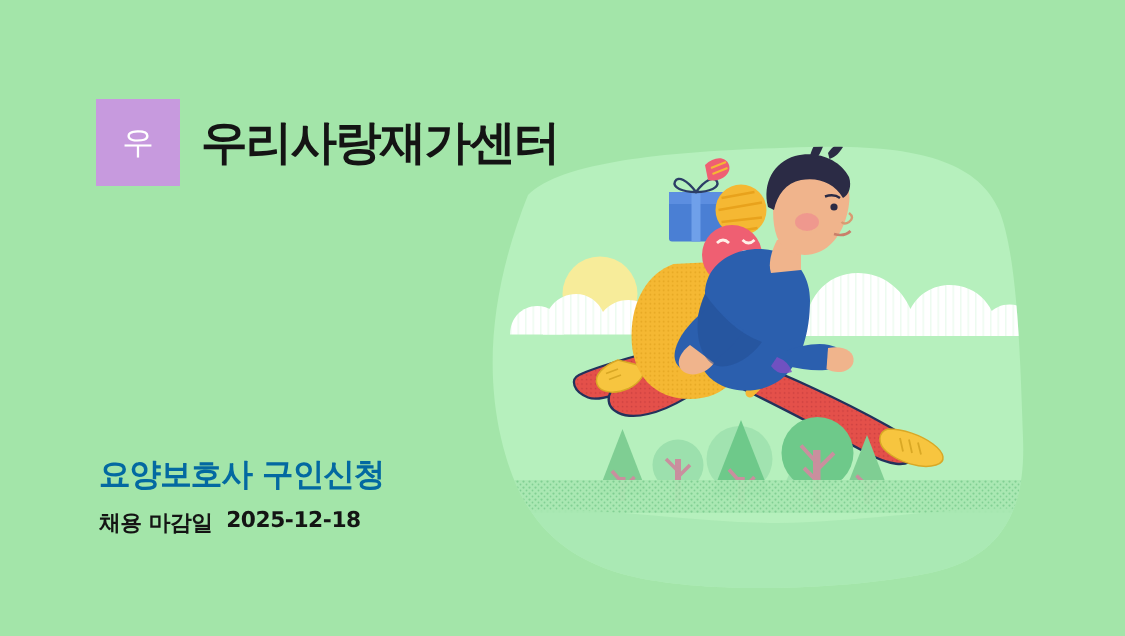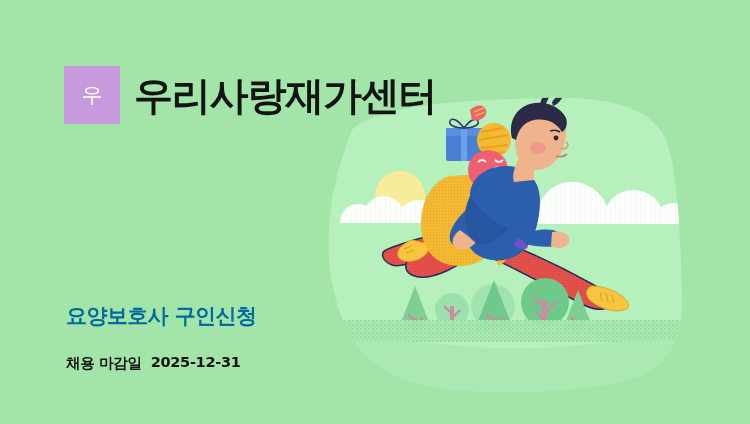--- a/index.html
+++ b/index.html
@@ -21,33 +21,33 @@
   }
   #logo-badge{
     width:56px;height:58px;background:#c79ade;display:flex;
     align-items:center;justify-content:center;flex:0 0 auto;
   }
   #logo-badge .glyph{
     color:#ffffff;font-size:21px;font-weight:400;line-height:1;
     font-family:"DejaVu Sans","Liberation Sans",sans-serif;
   }
   #org-title{
-    font-size:39px;font-weight:700;color:#141414;line-height:1;
+    font-size:31px;font-weight:700;color:#141414;line-height:1;
     letter-spacing:-1.2px;white-space:nowrap;
     font-family:"DejaVu Sans","Liberation Sans",sans-serif;
   }
   
   #footer-text{position:absolute;left:66px;top:303px;}
   #job-title{
     font-size:21px;font-weight:700;color:#0369a1;letter-spacing:-0.6px;
     line-height:1.25;white-space:nowrap;
     font-family:"DejaVu Sans","Liberation Sans",sans-serif;
   }
   #deadline-row{
-    margin-top:25px;font-size:14.5px;font-weight:700;color:#141414;
+    margin-top:10px;font-size:14.5px;font-weight:700;color:#141414;
     letter-spacing:-0.3px;white-space:nowrap;display:flex;gap:9px;
     font-family:"DejaVu Sans","Liberation Sans",sans-serif;
   }
 </style>
 </head>
 <body>
 
 <div id="banner">
 
   <svg class="art-layer" viewBox="0 0 750 424" xmlns="http://www.w3.org/2000/svg" aria-hidden="true">
@@ -238,17 +238,17 @@
     <div id="logo-badge">
       <span class="glyph">우</span>
     </div>
     <div id="org-title">우리사랑재가센터</div>
   </div>
 
   <div id="footer-text">
     <div id="job-title">요양보호사 구인신청</div>
     <div id="deadline-row">
       <span>채용 마감일</span>
-      <span>2025-12-31</span>
+      <span>2025-12-18</span>
     </div>
   </div>
 
 </div>
 
 </body></html>

